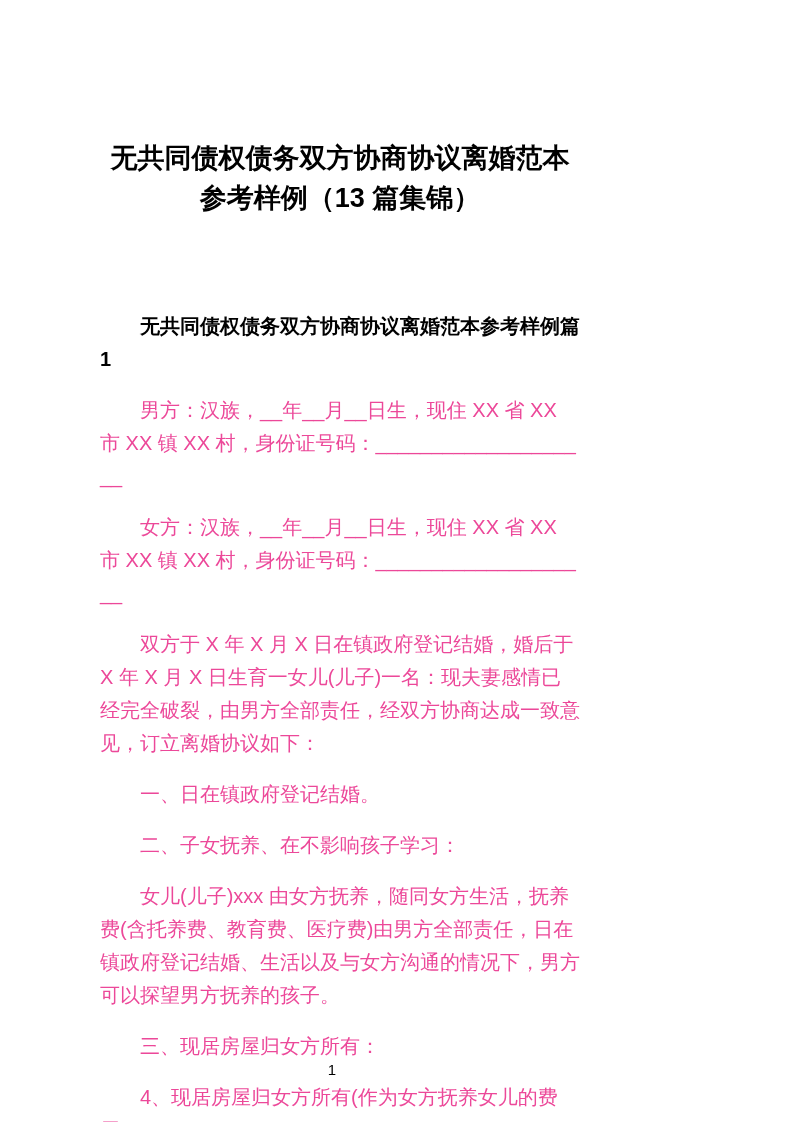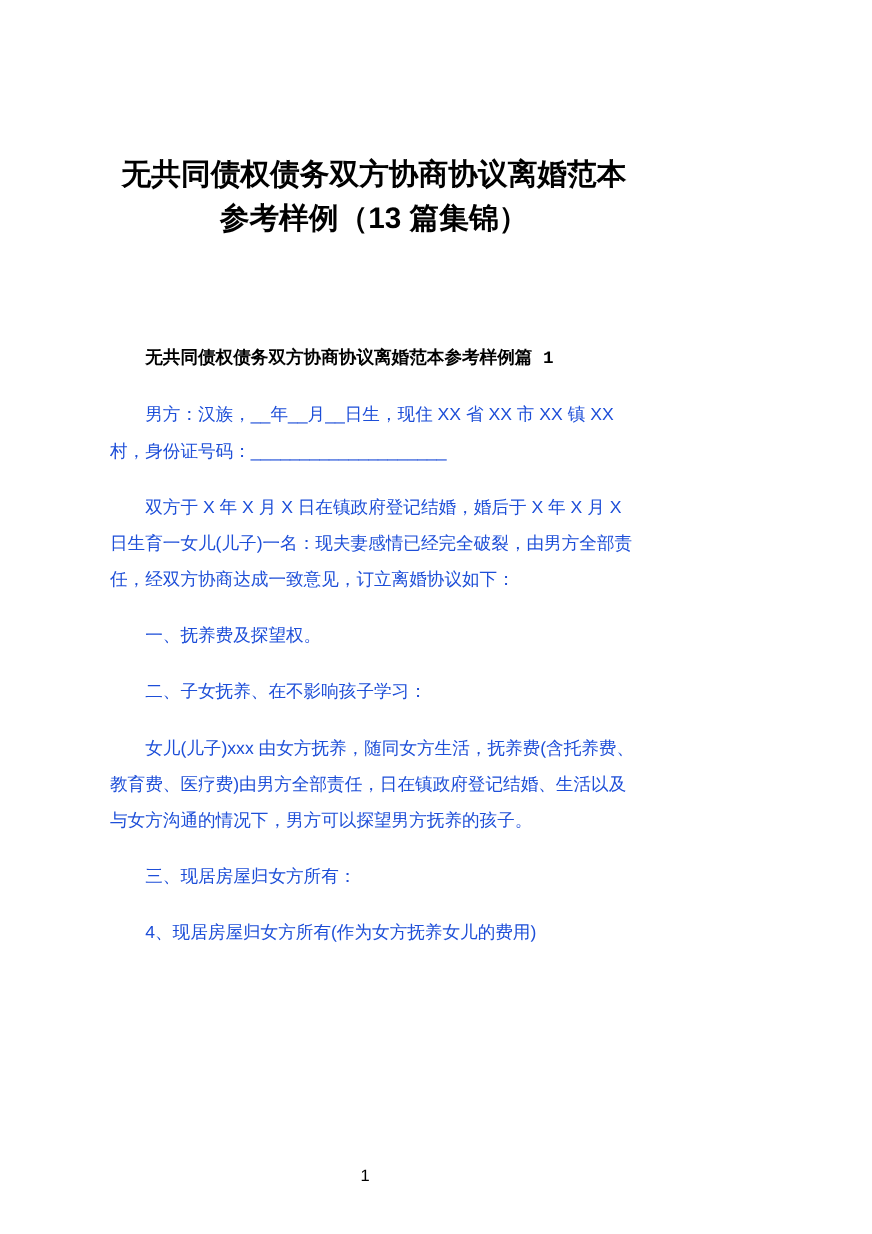--- a/index.html
+++ b/index.html
@@ -27,34 +27,33 @@
     margin: 0;
     padding-top: 138px;
     font-size: 27px;
     line-height: 40px;
     font-weight: bold;
     text-align: center;
     color: #000000;
   }
   .section-heading {
     margin: 92px 0 18px 0;
-    font-size: 16px;
+    font-size: 20px;
     line-height: 33px;
     font-weight: bold;
     text-indent: 2em;
     color: #000000;
-    font-family: Liberation Mono, monospace;
   }
   .para {
     margin: 0 0 18px 0;
-    font-size: 16px;
+    font-size: 20px;
     line-height: 33px;
     text-indent: 2em;
     word-break: break-all;
-    color: #1d4ed8;
+    color: #ec4899;
   }
   .page-number {
     position: absolute;
     left: 0;
     bottom: 42px;
     width: 100%;
     text-align: center;
     font-size: 15px;
     line-height: 20px;
     color: #000000;
@@ -62,21 +61,22 @@
 </style>
 </head>
 <body>
 
 <div class="page">
   <h1 class="doc-title">无共同债权债务双方协商协议离婚范本参考样例（13 篇集锦）</h1>
 
   <h2 class="section-heading">无共同债权债务双方协商协议离婚范本参考样例篇 1</h2>
 
   <p class="para">男方：汉族，__年__月__日生，现住 XX 省 XX 市 XX 镇 XX 村，身份证号码：____________________</p>
+  <p class="para">女方：汉族，__年__月__日生，现住 XX 省 XX 市 XX 镇 XX 村，身份证号码：____________________</p>
   <p class="para">双方于 X 年 X 月 X 日在镇政府登记结婚，婚后于 X 年 X 月 X 日生育一女儿(儿子)一名：现夫妻感情已经完全破裂，由男方全部责任，经双方协商达成一致意见，订立离婚协议如下：</p>
-  <p class="para">一、抚养费及探望权。</p>
+  <p class="para">一、日在镇政府登记结婚。</p>
   <p class="para">二、子女抚养、在不影响孩子学习：</p>
   <p class="para">女儿(儿子)xxx 由女方抚养，随同女方生活，抚养费(含托养费、教育费、医疗费)由男方全部责任，日在镇政府登记结婚、生活以及与女方沟通的情况下，男方可以探望男方抚养的孩子。</p>
   <p class="para">三、现居房屋归女方所有：</p>
   <p class="para">4、现居房屋归女方所有(作为女方抚养女儿的费用)</p>
 
   <div class="page-number">1</div>
 </div>
 
 </body></html>

